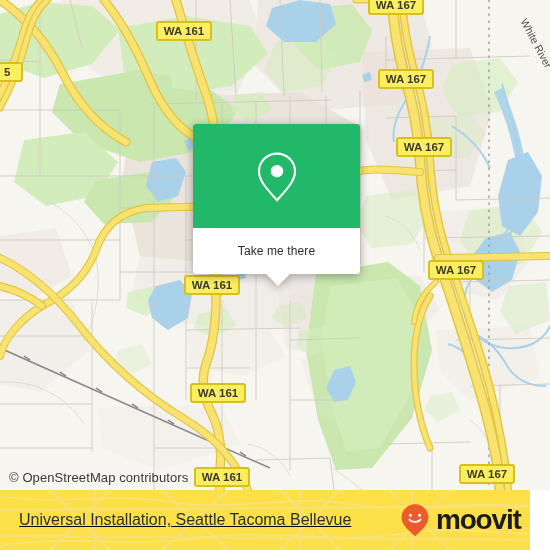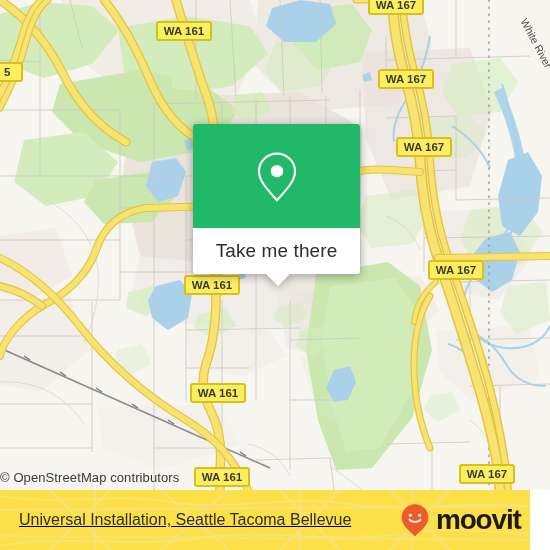--- a/index.html
+++ b/index.html
@@ -42,20 +42,21 @@
   }
 
   
   #attribution {
     position: absolute;
     left: 0;
     bottom: 0;
     width: 550px;
     height: 24px;
     line-height: 24px;
+    padding-left: 9px;
     box-sizing: border-box;
     font-size: 13px;
     color: #3a3a3a;
     letter-spacing: .1px;
     white-space: nowrap;
     pointer-events: none;
   }
 
   
   #popup-card {
@@ -83,21 +84,21 @@
   #popup-footer {
     position: relative;
     height: 46px;
     background: #ffffff;
     border-radius: 0 0 3px 3px;
     display: flex;
     align-items: center;
     justify-content: center;
   }
   #popup-cta-label {
-    font-size: 19px;
+    font-size: 12px;
     color: #2d2d2d;
     letter-spacing: .1px;
     white-space: nowrap;
   }
   #popup-tail {
     position: absolute;
     left: 73px;
     bottom: -12px;
     width: 0;
     height: 0;

